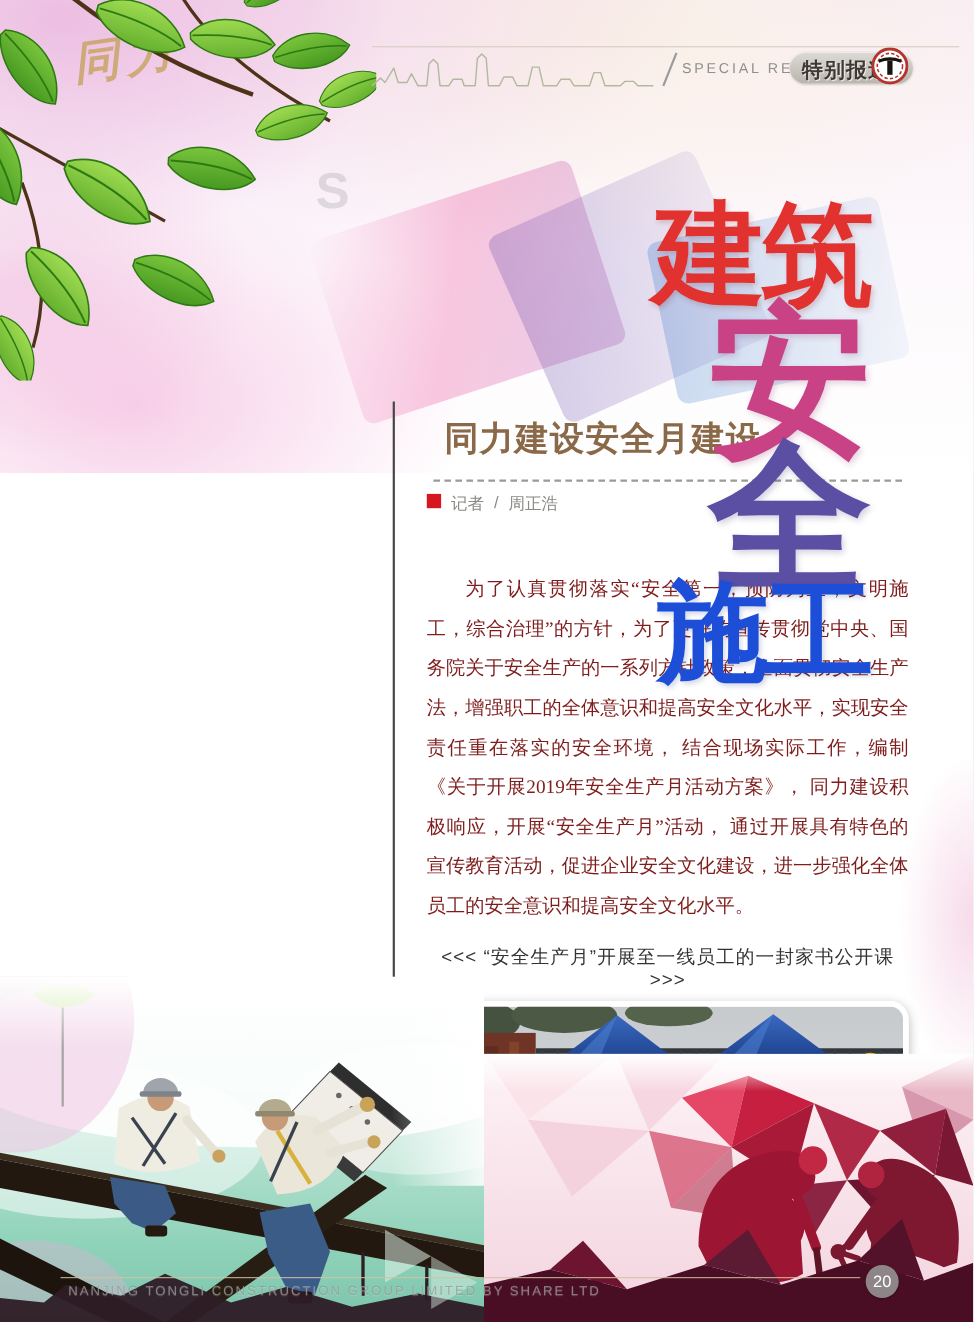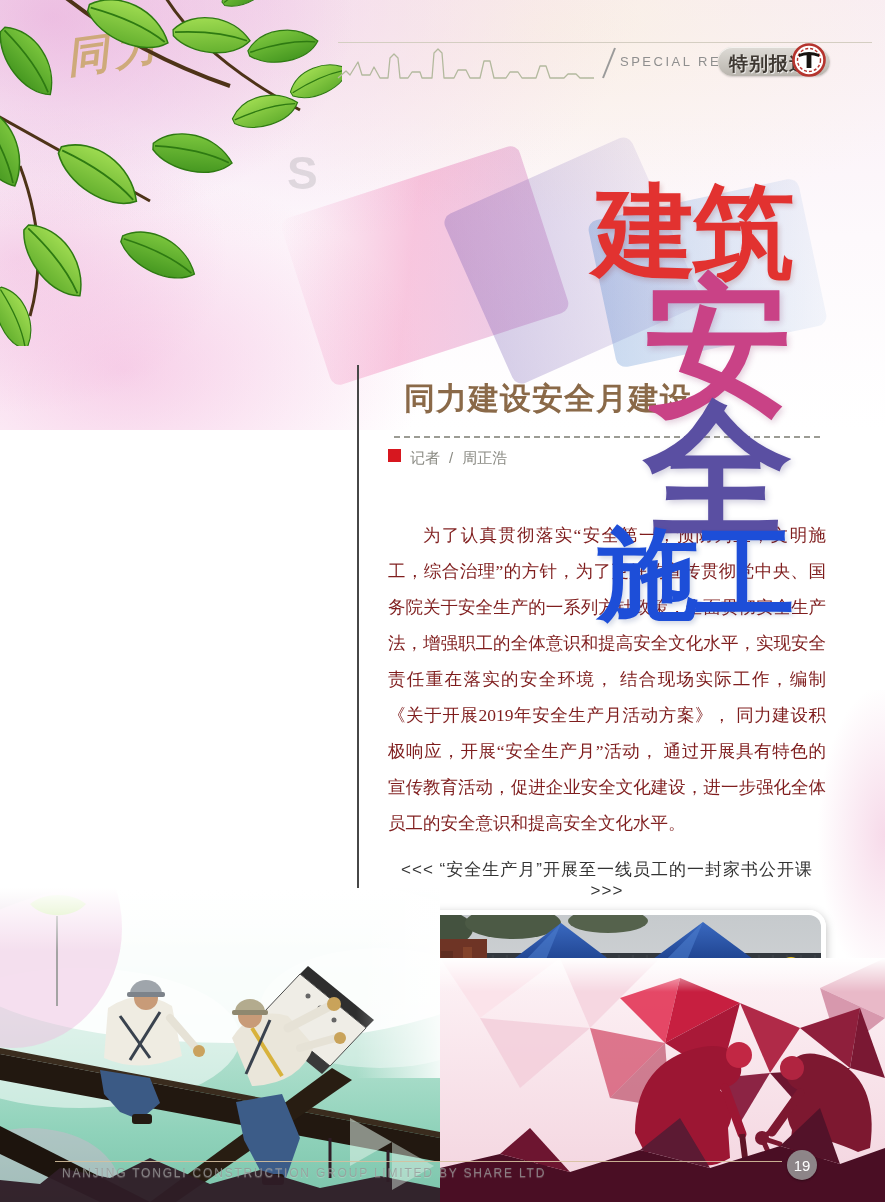--- a/index.html
+++ b/index.html
@@ -544,16 +544,16 @@
     <path d="M0,244 L0,210 60,196 130,214 200,192 270,210 340,188 400,206 445,190 445,244 Z" fill="#4a0e24"></path>
     <polygon points="60,196 130,214 90,170" fill="#6d1530"></polygon>
     <polygon points="200,192 270,210 240,160" fill="#5c1a33"></polygon>
     <polygon points="340,188 400,206 380,150" fill="#531229"></polygon>
     <rect x="0" y="0" width="445" height="34" fill="url(#fadeTop2)"></rect>
   </svg>
 
   <div class="footer-rule"></div>
   <div class="footer-company">NANJING TONGLI CONSTRUCTION GROUP LIMITED BY SHARE LTD</div>
   <div class="page-num">
-    <span>19</span>
+    <span>20</span>
   </div>
 
 </div>
 
 </body></html>

